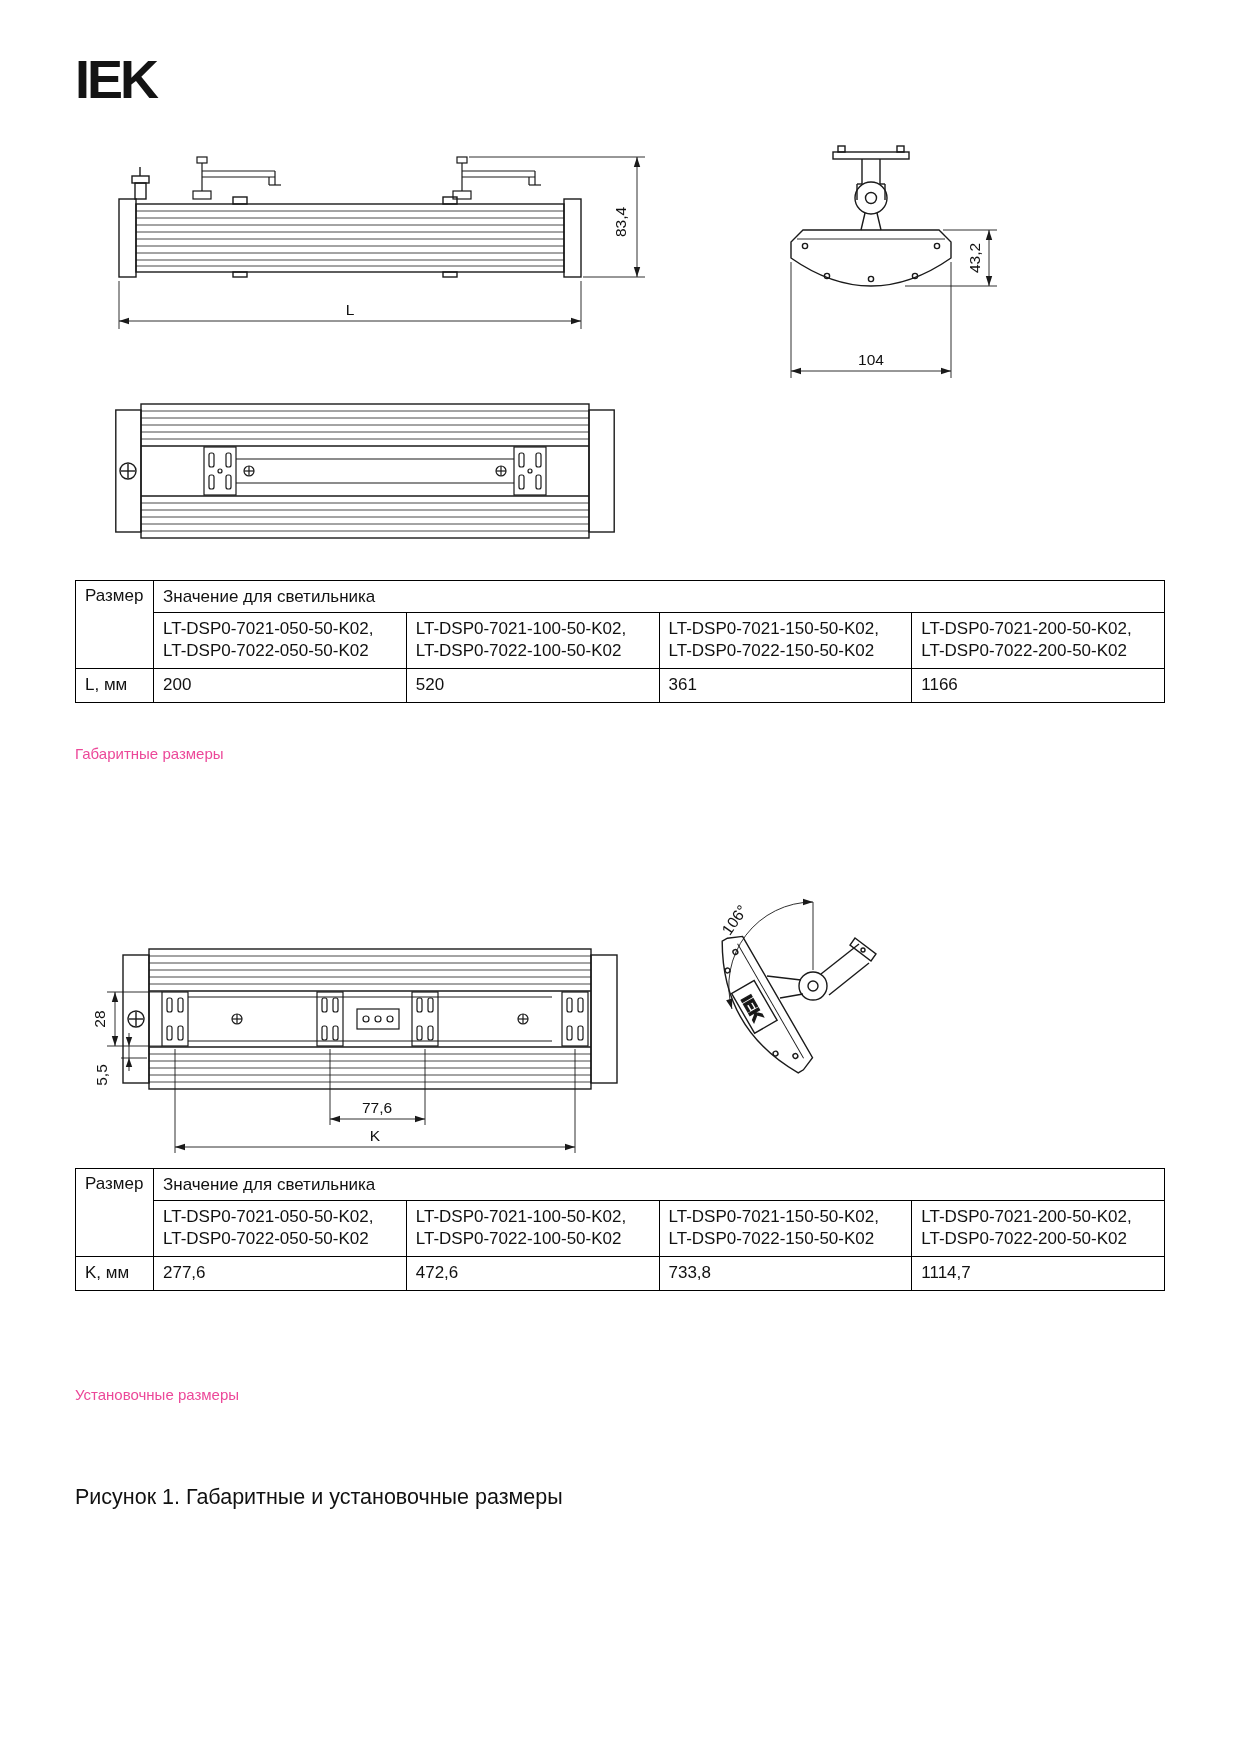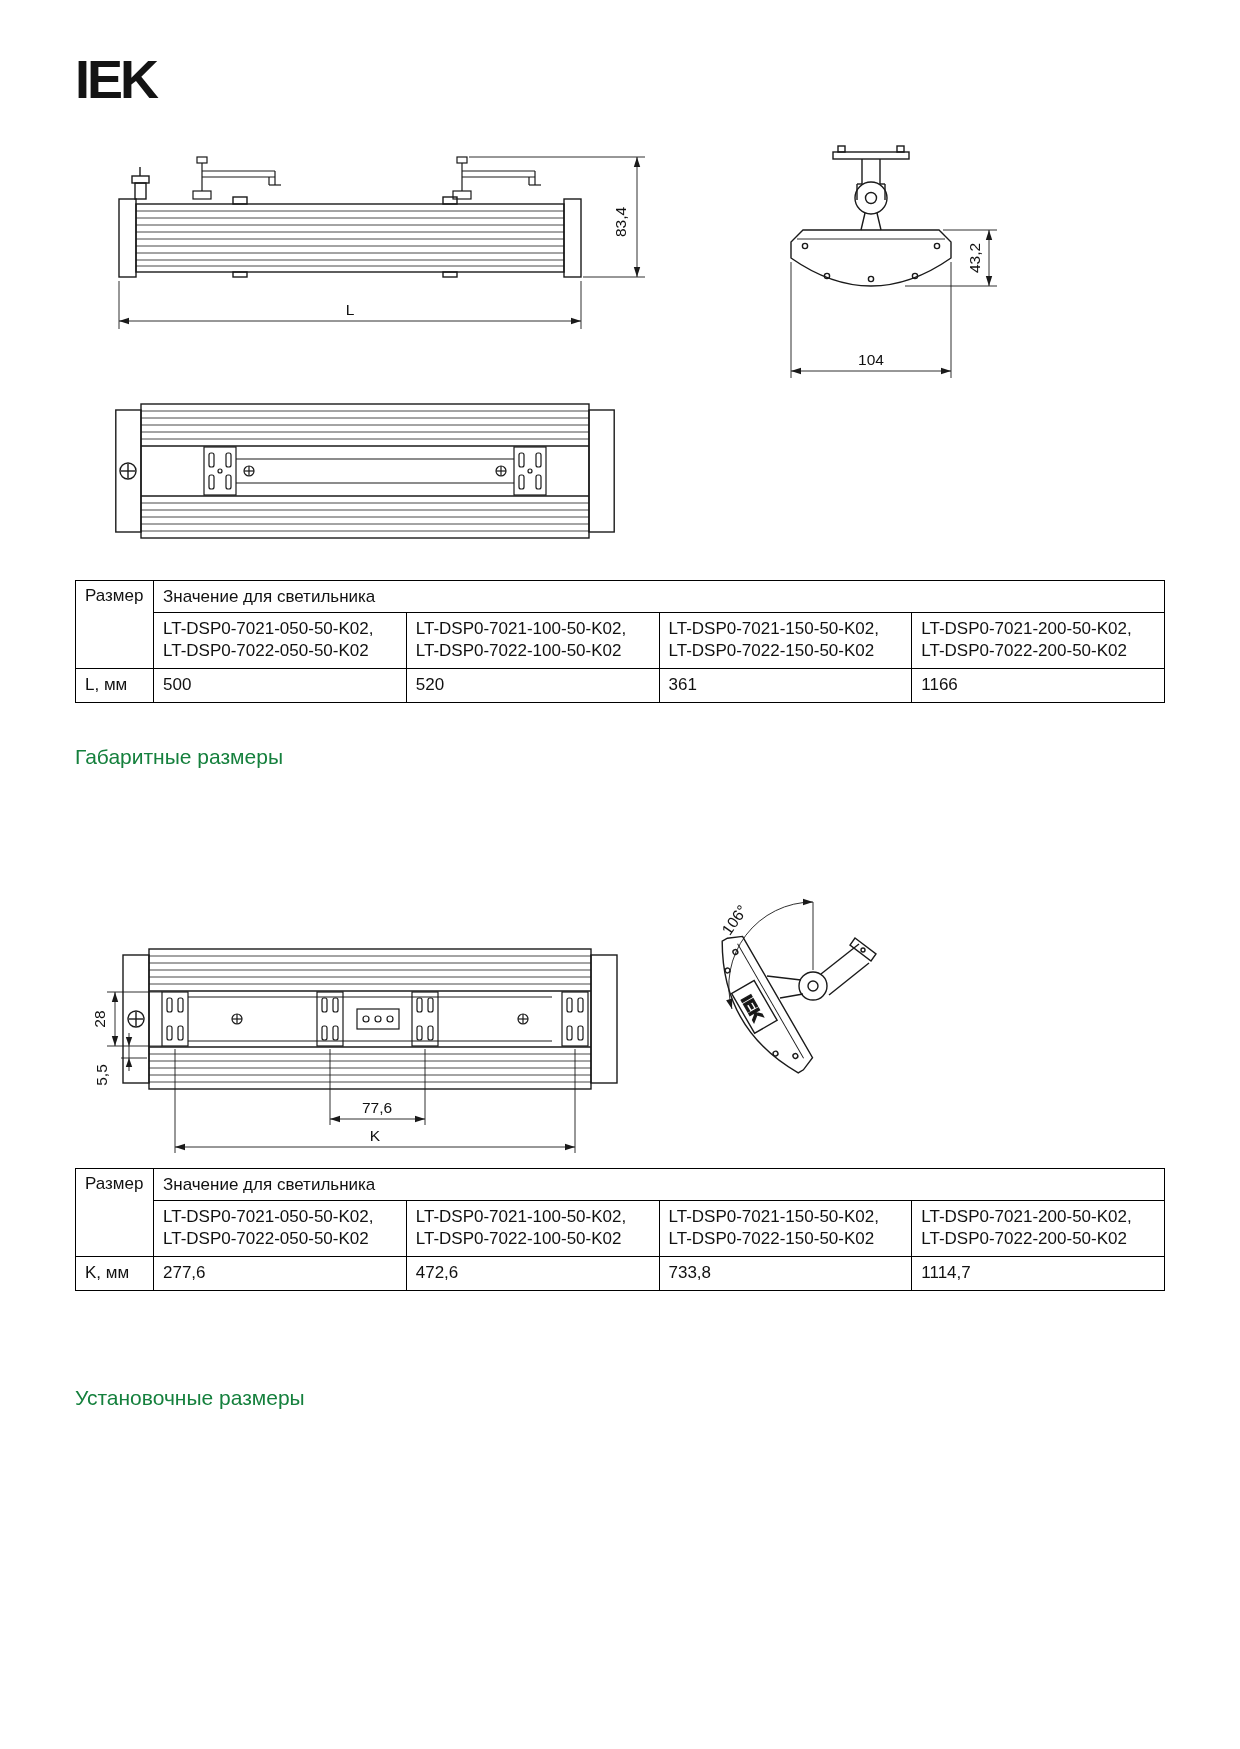--- a/index.html
+++ b/index.html
@@ -2,21 +2,21 @@
 <html><head>
 <meta charset="utf-8">
 <style>
   html, body { margin: 0; padding: 0; background: #fff; }
   .page {
     position: relative; width: 1240px; height: 1564px; background: #fff;
     font-family: "Liberation Sans", sans-serif; color: #111; overflow: hidden;
   }
   .abs { position: absolute; }
   .logo { font-size: 54px; font-weight: 900; letter-spacing: -3px; color: #141414; line-height: 1; }
-  .caption { font-size: 21px; color: #15803d; }
+  .caption { font-size: 15px; color: #ec4899; }
   .fig-caption { font-size: 21.5px; color: #111; }
   .dim-table { border-collapse: collapse; table-layout: fixed; width: 1090px; font-size: 17px; color: #111; }
   .dim-table td { border: 1px solid #000; padding: 5px 9px; vertical-align: middle; text-align: left; box-sizing: border-box; }
   .dim-table td.col-size { width: 78px; vertical-align: top; }
   .dim-table tr.hdr td { height: 32px; }
   .dim-table tr.val td { height: 34px; }
   .model-cell { white-space: pre-line; line-height: 1.32; }
   svg { display: block; }
   svg text { font-family: "Liberation Sans", sans-serif; fill: #111; }
   .dimtext { font-size: 15.5px; }
@@ -191,21 +191,21 @@
 LT-DSP0-7022-050-50-K02</td>
       <td class="model-cell">LT-DSP0-7021-100-50-K02,
 LT-DSP0-7022-100-50-K02</td>
       <td class="model-cell">LT-DSP0-7021-150-50-K02,
 LT-DSP0-7022-150-50-K02</td>
       <td class="model-cell">LT-DSP0-7021-200-50-K02,
 LT-DSP0-7022-200-50-K02</td>
     </tr>
     <tr class="val">
       <td>L, мм</td>
-      <td>500</td>
+      <td>200</td>
       <td>520</td>
       <td>361</td>
       <td>1166</td>
     </tr>
   </tbody>
     </table>
 
   <div class="caption abs" style="left:75px; top:745px;">Габаритные размеры</div>
 
   <svg class="abs" style="left:85px; top:933px;" width="565" height="240" viewBox="0 0 565 240">
@@ -347,14 +347,15 @@
       <td>277,6</td>
       <td>472,6</td>
       <td>733,8</td>
       <td>1114,7</td>
     </tr>
   </tbody>
     </table>
 
   <div class="caption abs" style="left:75px; top:1338px;margin-top:48px;">Установочные размеры</div>
 
+  <div class="fig-caption abs" style="left:75px; top:1485px;">Рисунок 1. Габаритные и установочные размеры</div>
 
 </div>
 
 </body></html>

